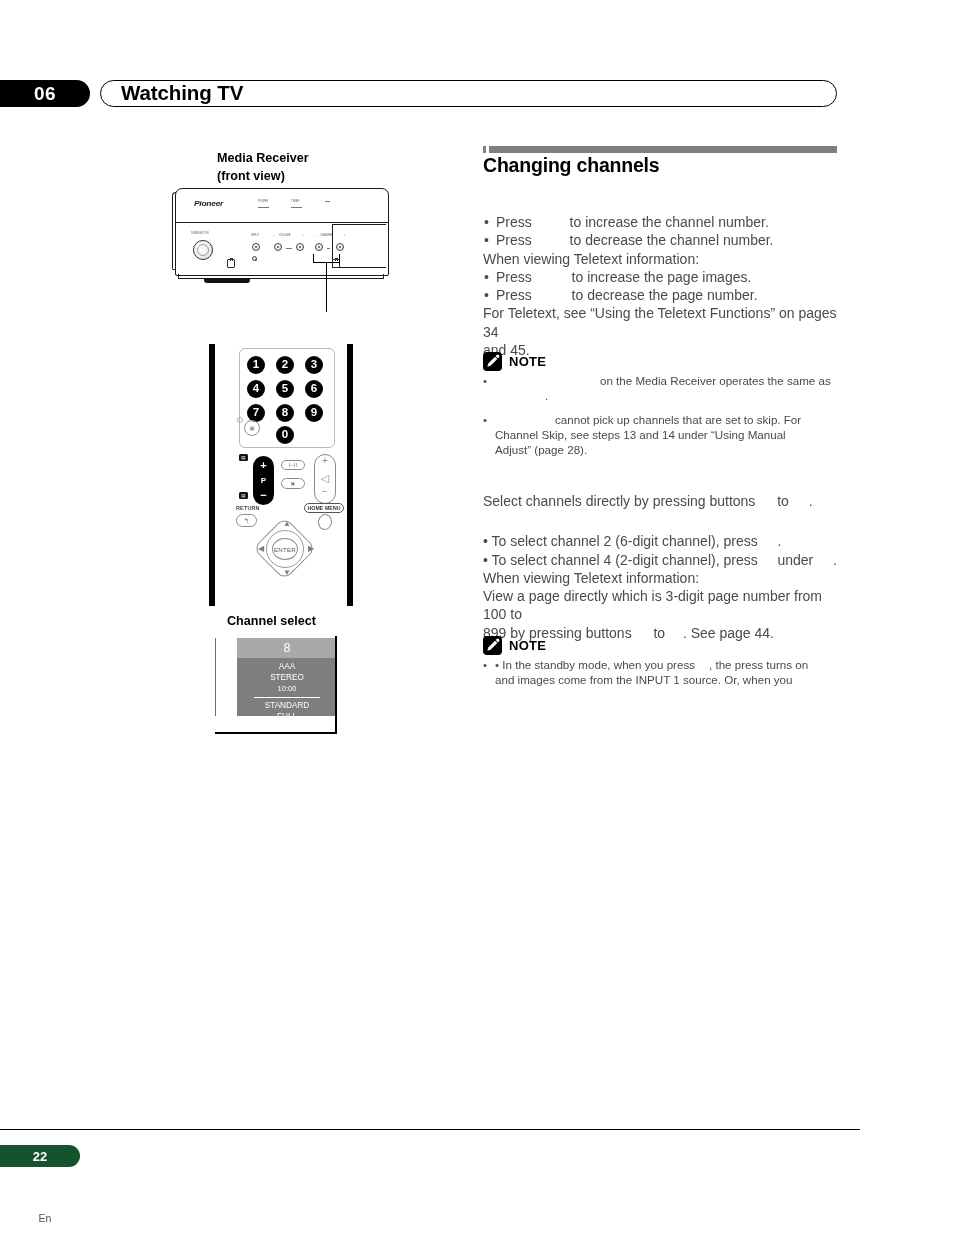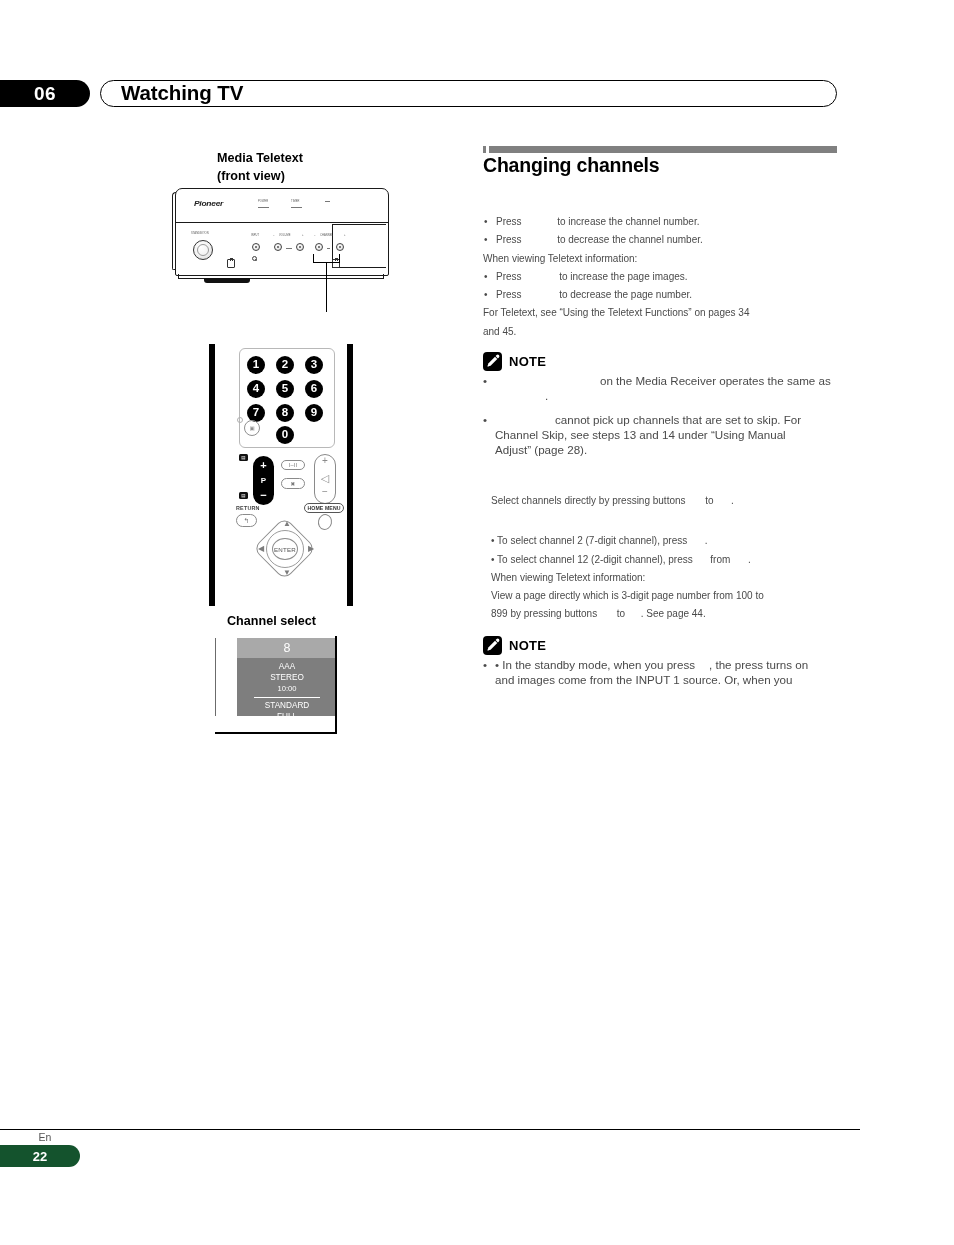--- a/index.html
+++ b/index.html
@@ -591,21 +591,21 @@
     position: absolute;
     left: 483px;
     top: 154px;
     font-size: 19.5px;
     font-weight: bold;
     color: #000000;
     letter-spacing: -0.2px;
   }
 
   .rcol { position: absolute; left: 483px; width: 358px; }
-  .rtext { font-size: 10px; color: #4a4a4a; line-height: 18.3px; }
+  .rtext { font-size: 14px; color: #4a4a4a; line-height: 18.3px; }
   .rtext .bullet-row {
     position: relative;
     padding-left: 13px;
   }
   .rtext .bullet-row::before {
     content: "•";
     position: absolute;
     left: 1px;
     top: 0;
   }
@@ -660,38 +660,38 @@
     color: #ffffff;
     font-size: 13px;
     font-weight: bold;
     display: flex;
     align-items: center;
     justify-content: center;
   }
   .page-lang {
     position: absolute;
     left: 0;
-    top: 1131px;
+    top: 1212px;
     width: 90px;
     text-align: center;
     font-size: 10.5px;
     color: #555;
   }
 </style>
 </head>
 <body>
 
 <div class="chapter-tab">
   <span>06</span>
 </div>
 <div class="header-capsule"></div>
 <div class="header-title">Watching TV</div>
 
 <div class="mr-caption">
-  <div>Media Teletext</div>
+  <div>Media Receiver</div>
   <div>(front view)</div>
 </div>
 
 <div class="mr-wrap">
   <div class="mr-outer-left"></div>
   <div class="mr-body"></div>
   <div class="mr-top-divider"></div>
   <div class="mr-panel-right"></div>
   <div class="mr-logo">Pioneer</div>
 
@@ -854,38 +854,38 @@
     </div>
     <div style="height:9px;"></div>
     <div class="bullet-row">
       <span class="gap" style="width:60px;"></span><span>cannot pick up channels that are set to skip. For</span>
       <div>Channel Skip, see steps 13 and 14 under “Using Manual</div>
       <div>Adjust” (page 28).</div>
     </div>
   </div>
 </div>
 
-<div class="rcol rtext" style="top:492px;margin-left:8px;">
+<div class="rcol rtext" style="top:492px;">
   <div>
     <span>Select channels directly by pressing buttons</span>
     <span class="gap" style="width:14px;"></span>
     <span>to</span>
     <span class="gap" style="width:12px;"></span>
     <span>.</span>
   </div>
   <div style="height:22px;"></div>
   <div>
-    <span>• To select channel 2 (7-digit channel), press</span>
+    <span>• To select channel 2 (6-digit channel), press</span>
     <span class="gap" style="width:12px;"></span>
     <span>.</span>
   </div>
   <div>
-    <span>• To select channel 12 (2-digit channel), press</span>
+    <span>• To select channel 4 (2-digit channel), press</span>
     <span class="gap" style="width:12px;"></span>
-    <span>from</span>
+    <span>under</span>
     <span class="gap" style="width:12px;"></span>
     <span>.</span>
   </div>
   <div>When viewing Teletext information:</div>
   <div>View a page directly which is 3-digit page number from 100 to</div>
   <div>
     <span>899 by pressing buttons</span>
     <span class="gap" style="width:14px;"></span>
     <span>to</span>
     <span class="gap" style="width:10px;"></span>

